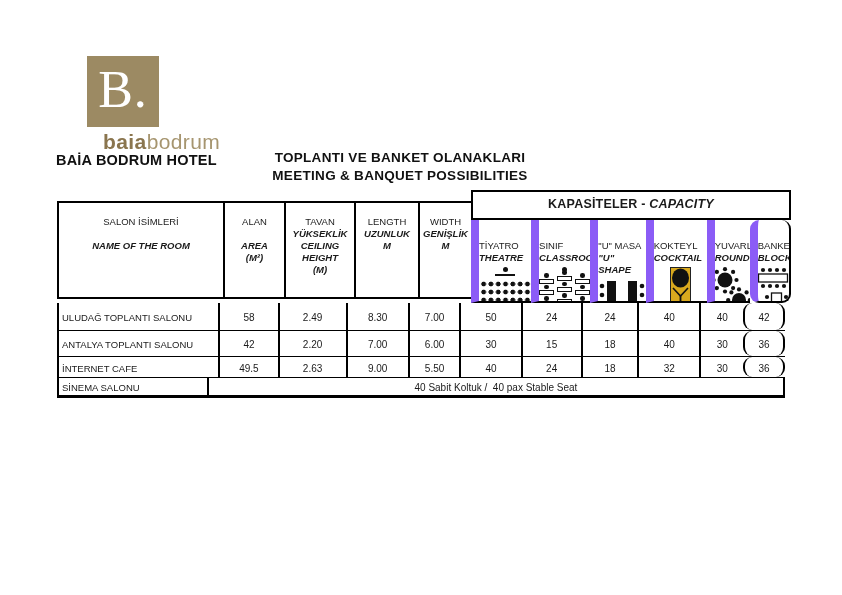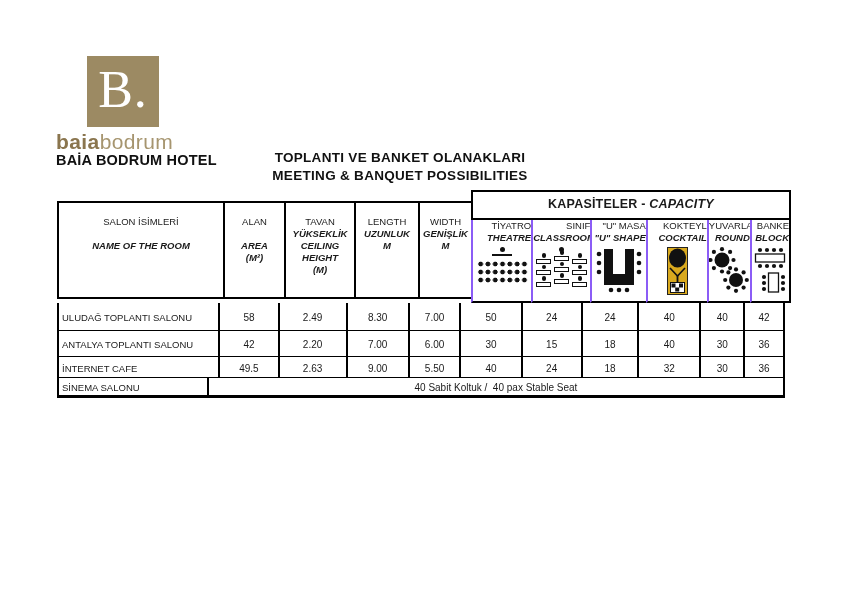--- a/index.html
+++ b/index.html
@@ -5,50 +5,50 @@
   * { box-sizing: border-box; margin: 0; padding: 0; }
   html, body { width: 842px; height: 595px; background: #fff; overflow: hidden; }
   body { font-family: "Liberation Sans", sans-serif; position: relative; color: #1a1a1a; }
 
   
   .logo-square { position: absolute; left: 87px; top: 56px; width: 72px; height: 71px;
                  background: #9c8a63; display: flex; align-items: center; justify-content: center; }
   .logo-b { font-family: "Liberation Serif", serif; font-size: 52px; line-height: 1;
             color: #fff; margin-top: -4px; letter-spacing: 1px; }
   .logo-word { position: absolute; left: 56px; top: 130px; font-size: 21px; letter-spacing: .4px; }
-  .logo-word .bold { color: #8a754e; font-weight: bold; }
+  .logo-word .bold { color: #8a754e; font-weight: bold; margin-left: 47px; }
   .logo-word .light { color: #a6956f; }
   .hotel-name { position: absolute; left: 56px; top: 152px; font-size: 14.5px;
                 font-weight: bold; color: #111; letter-spacing: .2px; }
 
   
   .doc-title { position: absolute; left: 246px; top: 149px; width: 308px; text-align: center;
                font-size: 13.5px; font-weight: bold; color: #111; line-height: 17.5px; letter-spacing: .3px; }
 
   
   .tbl { position: absolute; left: 57px; top: 190px; width: 728px; }
   .hdr { display: flex; align-items: flex-start; }
   .info-cells { display: flex; margin-top: 11px; }
   .ih { height: 98px; border: 2px solid #000; border-right: 0; padding-top: 13px; text-align: center; }
   .cap-sect { width: 320px; }
   .cap-title { height: 30px; border: 2px solid #000; text-align: center; font-size: 12.5px;
                font-weight: bold; padding-top: 5px; letter-spacing: .2px; }
   .cap-title .it { font-style: italic; }
   .cap-cols { display: flex; }
-  .ch { height: 83px; border-left: 2px solid #8b5cf6; border-bottom: 2px solid #000;
-        text-align: right; padding-top: 0; overflow: hidden; }
+  .ch { height: 83px; border-left: 8px solid #8b5cf6; border-bottom: 2px solid #000;
+        text-align: left; padding-top: 20px; overflow: hidden; }
   .ch.last { border-right: 2px solid #000; }
 
   .tr-line { font-size: 9.5px; line-height: 12px; }
   .en-line { font-size: 9.5px; line-height: 12px; font-weight: bold; font-style: italic; white-space: pre-line; }
   .gap { margin-top: 12px; }
 
   .cw1 { width: 166px; } .cw2 { width: 61px; } .cw3 { width: 70px; } .cw4 { width: 64px; }
   .cw5 { width: 53px; } .cw6 { width: 63px; } .cw7 { width: 62px; } .cw8 { width: 58px; }
-  .cw9 { width: 64px; } .cw10 { width: 45px; } .cw11 { width: 43px; }
+  .cw9 { width: 64px; } .cw10 { width: 45px; } .cw11 { width: 43px; border-radius: 9px; }
 
   .row { display: flex; border-bottom: 1px solid #000; }
   .row .c { border-left: 2px solid #000; display: flex; align-items: center; justify-content: center;
             font-size: 10px; padding-top: 2px; }
   .row .c.last { border-right: 2px solid #000; }
   .row .name { justify-content: flex-start; padding-left: 3px; font-size: 9.5px; }
   .h27 { height: 27px; } .h28 { height: 28px; } .h26 { height: 26px; } .h21 { height: 21px; }
   .foot { border-bottom: 3px solid #000; }
   .foot .c { height: 17px; }
   .note { width: 642px; font-size: 9.5px; white-space: pre; }

